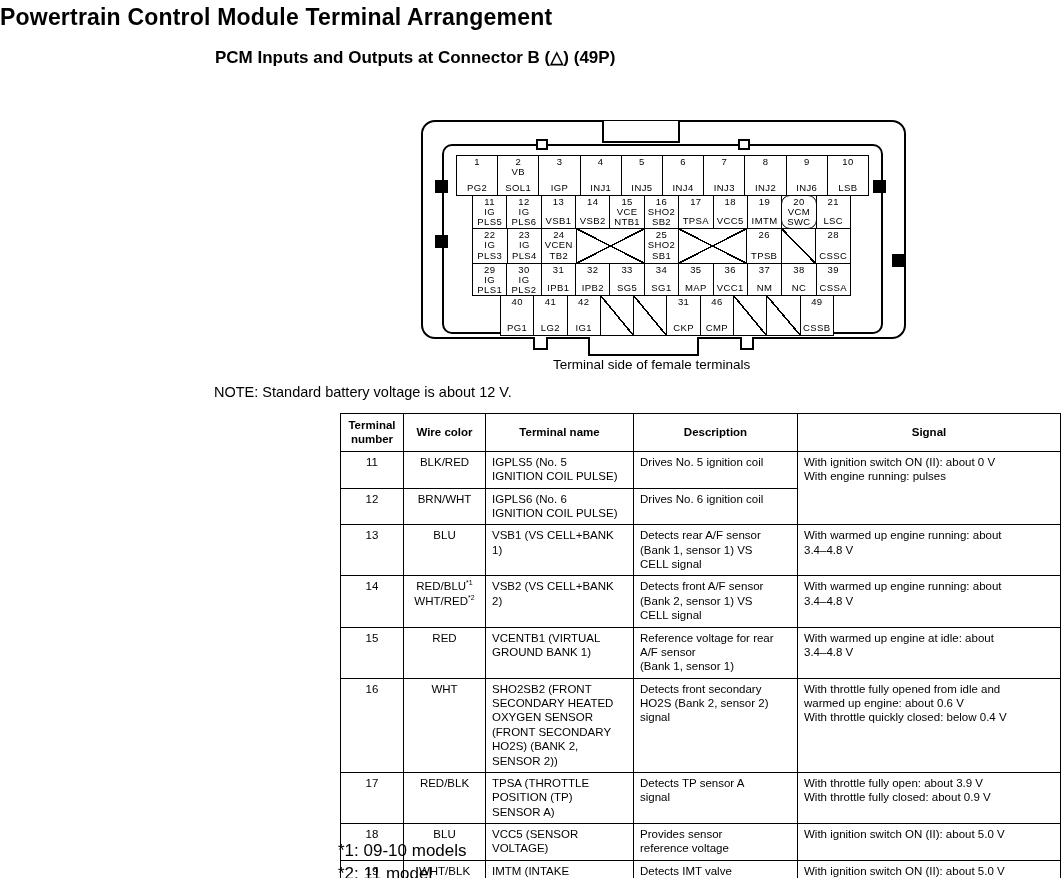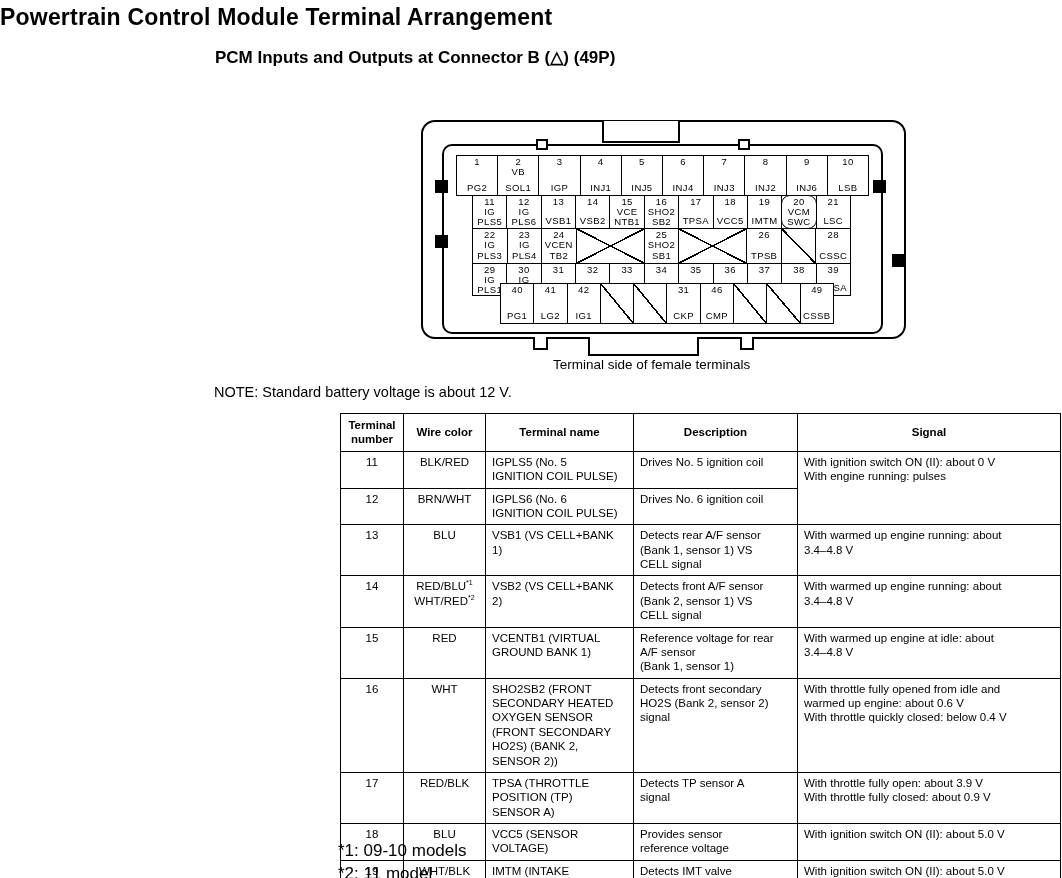--- a/index.html
+++ b/index.html
@@ -28,21 +28,21 @@
   .clip.c4{left:471px;top:142px;}
   .btab{position:absolute;border:2px solid #000;border-top:none;background:#fff;}
   .btab.s1{left:112px;top:225px;width:15px;height:13px;}
   .btab.s2{left:319px;top:225px;width:14px;height:13px;}
   .btab.big{left:167px;top:225px;width:111px;height:19px;}
   .prow{position:absolute;display:flex;}
   .prow1{left:35px;top:43px;width:413px;height:41px;}
   .prow2{left:51px;top:83px;width:379px;height:34px;}
   .prow3{left:51px;top:116px;width:379px;height:36px;}
   .prow4{left:51px;top:151px;width:379px;height:33px;}
-  .prow5{left:37px;top:171px;width:376px;height:41px;padding-left:42px;}
+  .prow5{left:37px;top:183px;width:376px;height:41px;padding-left:42px;}
   .pcell{
     flex:1 1 0;border:1px solid #000;margin-left:-1px;background:#fff;
     display:flex;flex-direction:column;align-items:center;
     font-size:9.5px;line-height:1.05;letter-spacing:0.4px;overflow:hidden;
     padding:1px 0 2px 0;
   }
   .pcell:first-child{margin-left:0;}
   .pcell .plab{margin-top:auto;white-space:nowrap;}
   .pcell .pnum,.pcell .pmid{white-space:nowrap;}
   .pcell.diag{background-image:linear-gradient(to top right,transparent calc(50% - 0.8px),#000 calc(50% - 0.8px),#000 calc(50% + 0.8px),transparent calc(50% + 0.8px));}

